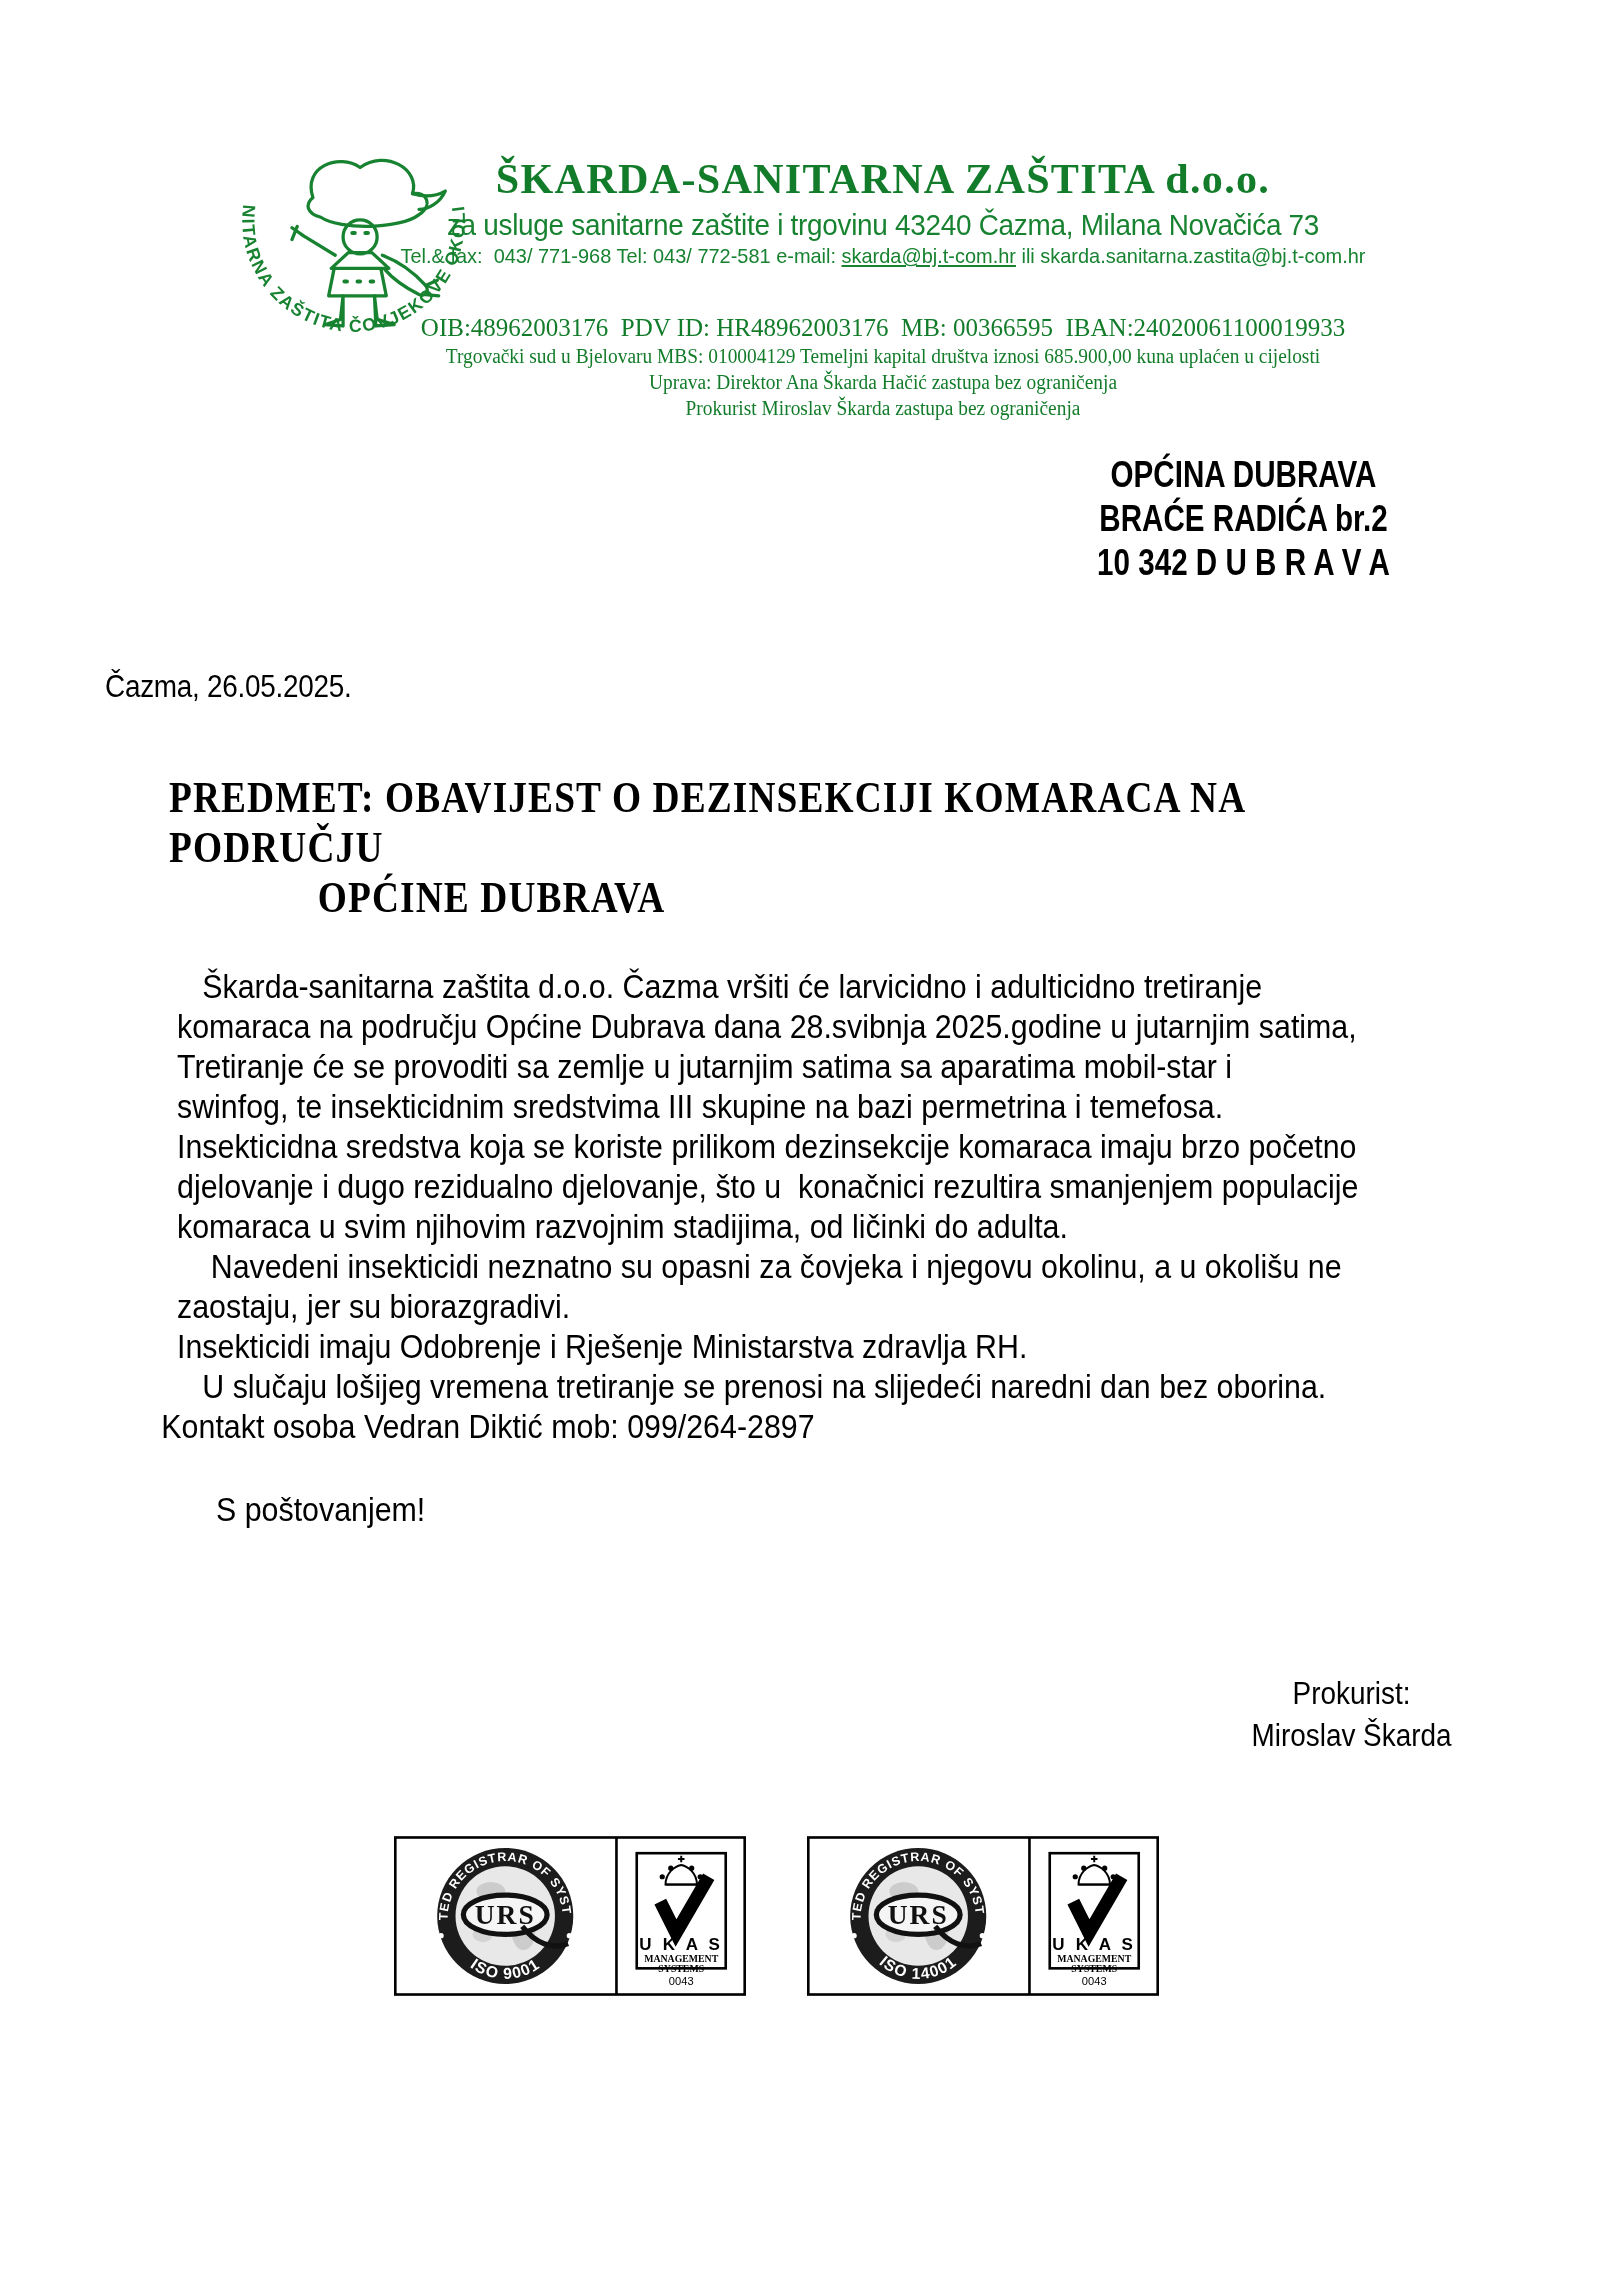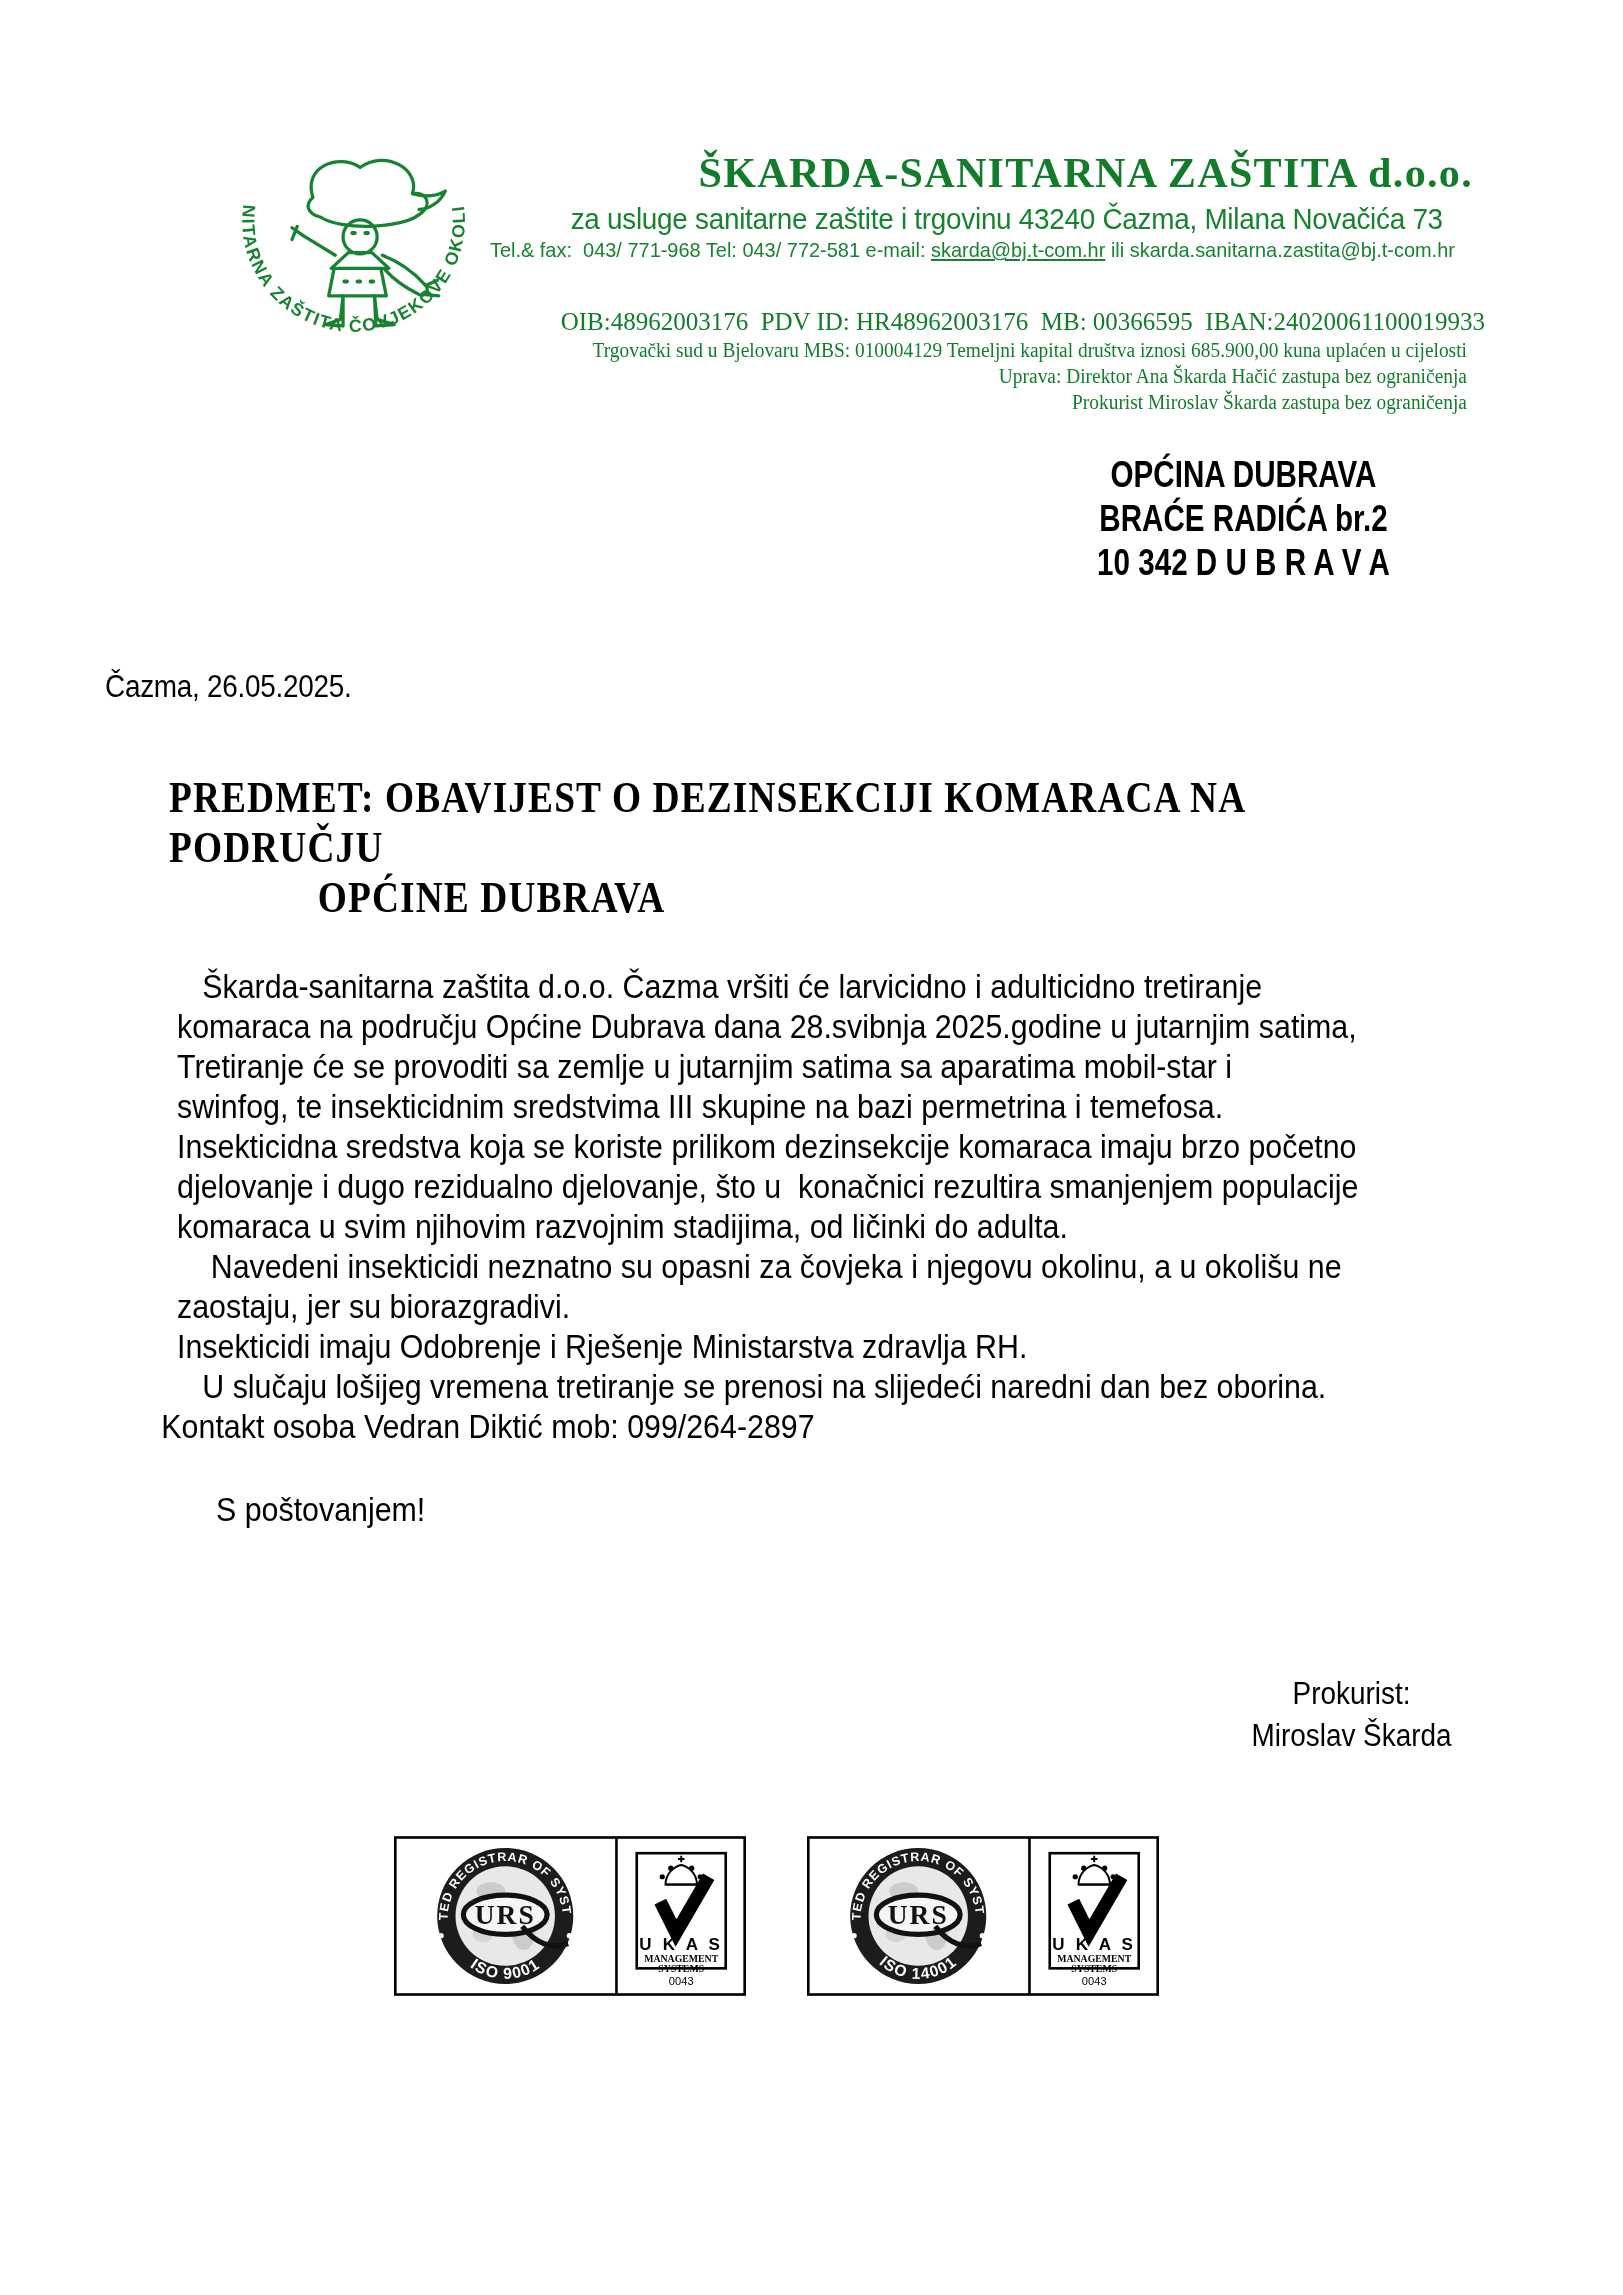--- a/index.html
+++ b/index.html
@@ -2,21 +2,21 @@
 <html style="font-size:10.5px"><head>
 <meta charset="utf-8">
 <style>
   html,body{margin:0;padding:0;background:#888;}
   .page{
     position:relative;width:1623px;height:2295px;background:#ffffff;
     font-family:"Liberation Sans","DejaVu Sans",sans-serif;color:#000;
     overflow:hidden;
   }
   
-  .letterhead{position:absolute;left:281px;top:145px;width:1204px;text-align:right;}
+  .letterhead{position:absolute;left:281px;top:151px;width:1204px;text-align:center;}
   .lh-line{display:block;transform-origin:center top;}
   .company-name{
     font-family:"Liberation Serif","DejaVu Serif",serif;font-weight:bold;
     font-size:43px;line-height:55px;letter-spacing:1.3px;color:#137c2a;
     transform:scaleX(0.98);
   }
   .tagline{font-size:30px;line-height:37px;color:#178230;transform:scaleX(0.93);letter-spacing:-0.3px;}
   .contact-line{font-size:21px;line-height:26px;color:#178230;transform:scaleX(0.95);white-space:pre;}
   .contact-line .email-link{text-decoration:underline;}
   .reg-line{font-family:"Liberation Serif","DejaVu Serif",serif;font-size:25px;line-height:30px;color:#137c2a;white-space:pre;margin-top:44px;}

